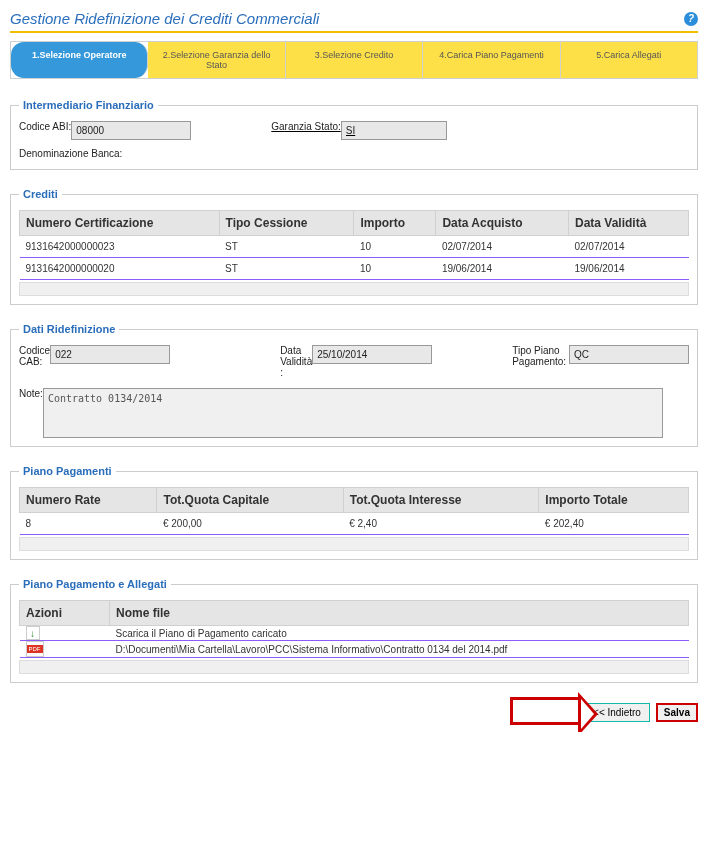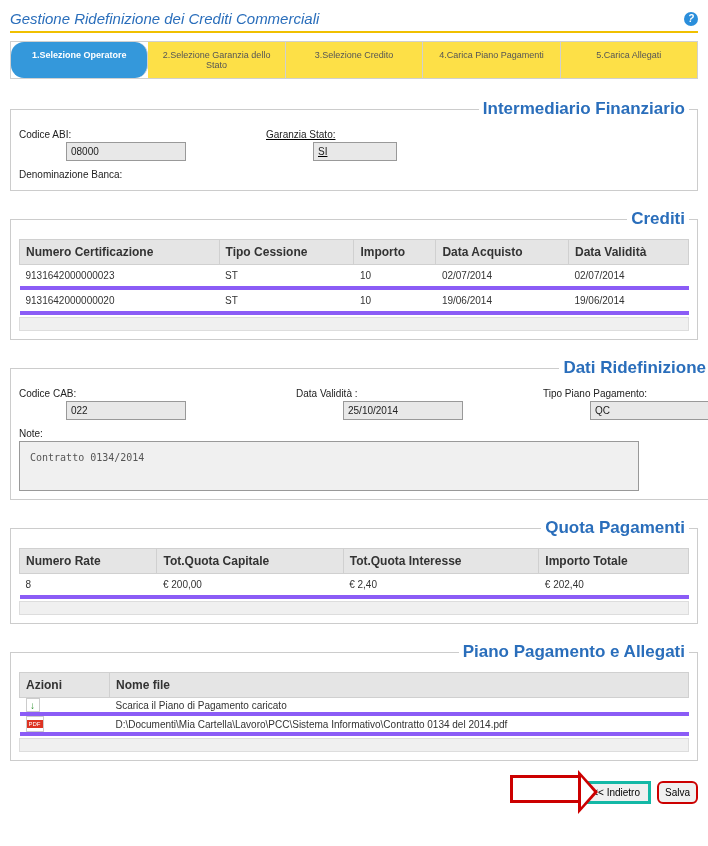--- a/index.html
+++ b/index.html
@@ -5,45 +5,45 @@
     * { box-sizing: border-box; margin: 0; padding: 0; }
     body { font-family: Arial, sans-serif; font-size: 10px; background: #fff; padding: 10px; width: 708px; }
     .page-header { display: flex; justify-content: space-between; align-items: center; border-bottom: 2px solid #f0c000; padding-bottom: 4px; margin-bottom: 8px; font-style: italic; }
     .page-title { color: #2a6ebb; font-size: 15px; font-weight: normal; }
     .help-icon { width: 14px; height: 14px; background: #2a8edb; border-radius: 50%; color: #fff; display: flex; align-items: center; justify-content: center; font-size: 10px; font-weight: bold; }
     .steps { display: flex; border: 1px solid #d0d0d0; margin-bottom: 20px; }
     .step { flex: 1; text-align: center; padding: 8px 4px; font-size: 9px; color: #555; cursor: pointer; border-right: 1px solid #d0d0d0; background: #fde047; }
     .step:last-child { border-right: none; }
     .step.active { background: #3498db; color: #fff; font-weight: bold; border-radius: 13px; }
     fieldset { border: 1px solid #ccc; margin-bottom: 18px; padding: 10px 8px 8px; position: relative; }
-    legend { color: #2a6ebb; font-size: 17px; font-weight: bold; padding: 0 4px; text-align: right; }
+    legend { color: #2a6ebb; font-size: 11px; font-weight: bold; padding: 0 4px; }
     .row { display: flex; gap: 40px; margin-bottom: 8px; }
-    .field { display: flex; flex-direction: column; }
+    .field { display: flex; }
     .field-label { font-size: 10px; color: #222; margin-bottom: 2px; }
-    .field-input { border: 1px solid #999; background: #e8e8e8; padding: 3px 4px; font-size: 10px; color: #222; height: 19px; margin-left: 47px; }
+    .field-input { border: 1px solid #999; background: #e8e8e8; padding: 3px 4px; font-size: 10px; color: #222; height: 19px; }
     .field-input.wide { width: 370px; }
     .field-input.small { width: 120px; }
-    .field-input.med { width: 84px; }
-    .textarea { border: 1px solid #999; background: #f0f0f0; width: 620px; height: 50px; padding: 10px; font-family: monospace; font-size: 10px; color: #555; resize: none; overflow-y: scroll; }
+    .field-input.med { width: 106px; }
+    .textarea { border: 1px solid #999; background: #f0f0f0; width: 620px; height: 50px; padding: 4px; font-family: monospace; font-size: 10px; color: #555; resize: none; overflow-y: scroll; }
     .table-wrap { position: relative; }
     table { width: 100%; border-collapse: collapse; font-size: 10px; }
     th { background: #e5e5e5; border: 1px solid #d0d0d0; text-align: left; padding: 5px 6px; font-weight: bold; color: #333; font-size: 12px; }
-    td { padding: 5px 6px; color: #333; border-bottom: 4px solid #8b5cf6; }
+    td { padding: 5px 6px; color: #333; border-bottom: 1px solid #8b5cf6; }
     .scroll-bar { height: 14px; background: #f0f0f0; border: 1px solid #ddd; margin-top: 2px; }
     .download-icon { width: 14px; height: 14px; background: #fff; border: 1px solid #ccc; display: inline-flex; align-items: center; justify-content: center; }
     .download-icon::after { content: "↓"; color: #2a8e2a; font-size: 10px; font-weight: bold; }
     .pdf-icon { width: 18px; height: 16px; background: #fff; border: 1px solid #ccc; display: inline-flex; align-items: center; justify-content: center; position: relative; }
     .pdf-icon::after { content: "PDF"; background: #d32; color: #fff; font-size: 6px; padding: 1px 2px; }
     .footer-actions { display: flex; justify-content: flex-end; gap: 6px; margin-top: 20px; position: relative; }
-    .btn { border: 3px solid #14b8a6; background: #f0f0f0; padding: 3px 8px; font-size: 10px; cursor: pointer; }
+    .btn { border: 1px solid #14b8a6; background: #f0f0f0; padding: 3px 8px; font-size: 10px; cursor: pointer; }
     .annotation-arrow { position: absolute; left: 500px; top: -6px; pointer-events: none; }
     .arrow-shape { width: 70px; height: 28px; border: 3px solid #c00; border-right: none; position: relative; }
     .arrow-head { position: absolute; right: -18px; top: -8px; width: 0; height: 0; border-top: 22px solid transparent; border-bottom: 22px solid transparent; border-left: 20px solid #c00; }
     .arrow-head::after { content: ""; position: absolute; right: 4px; top: -15px; width: 0; height: 0; border-top: 15px solid transparent; border-bottom: 15px solid transparent; border-left: 13px solid #fff; }
-    .salva-highlight { border: 2px solid #c00 !important; border-radius: 6px; padding: 2px 6px; }
+    .salva-highlight { border: 2px solid #c00 !important; border-radius: 0; padding: 2px 6px; font-weight: bold; }
     .files-table td { vertical-align: middle; padding: 0 6px; }
   </style>
 </head>
 <body>
 
 <div class="page-header">
   <div class="page-title">Gestione Ridefinizione dei Crediti Commerciali</div>
   <div class="help-icon">?</div>
 </div>
 
@@ -122,21 +122,21 @@
       <input class="field-input small" readonly="" value="QC" style="">
     </div>
   </div>
   <div class="field">
     <span class="field-label">Note:</span>
     <textarea class="textarea" readonly="" style="">Contratto 0134/2014</textarea>
   </div>
 </fieldset>
 
 <fieldset>
-  <legend>Quota Pagamenti</legend>
+  <legend>Piano Pagamenti</legend>
   <div class="table-wrap">
     <table>
       <thead>
           <tr>
         <th>Numero Rate</th>
         <th>Tot.Quota Capitale</th>
         <th>Tot.Quota Interesse</th>
         <th>Importo Totale</th>
       </tr>
         </thead>

